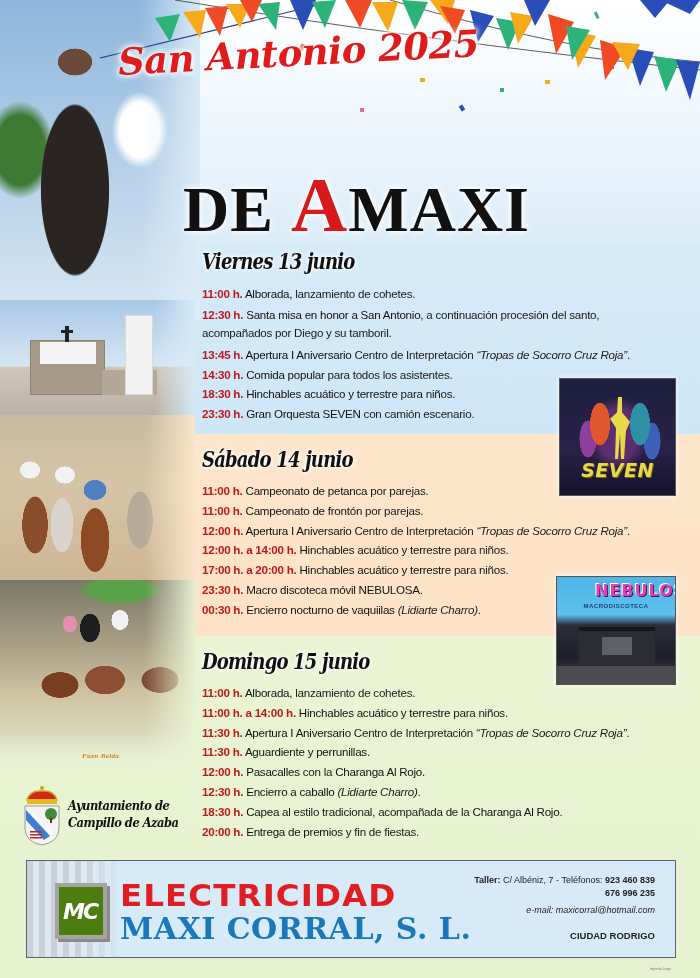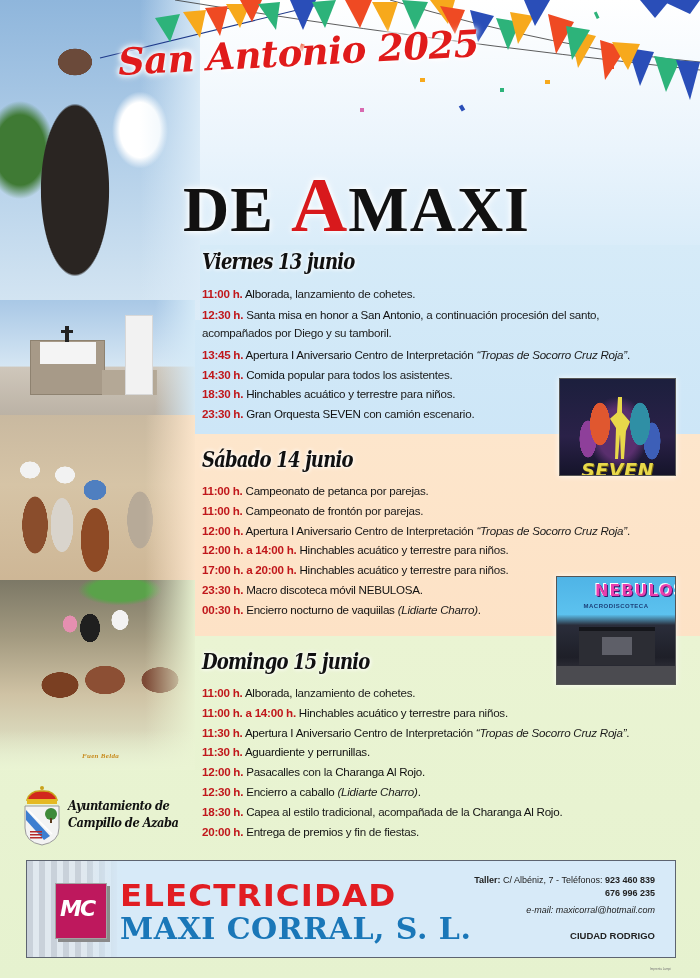--- a/index.html
+++ b/index.html
@@ -95,21 +95,21 @@
   
   .events { position: absolute; left: 202px; width: 470px; list-style: none; }
   .event { font-size: 11.6px; line-height: 19.8px; color: #1a1a1a; letter-spacing: -0.25px; }
   .event .time { color: #c0171b; font-weight: bold; }
   .event .bold { font-weight: normal; color: #111; }
   .event .it { font-style: italic; }
   .event.wrap { line-height: 18px; padding-top: 2px; padding-bottom: 3px; }
 
   
   .band-img { position: absolute; border: 1px solid #555; overflow: hidden; box-shadow: 0 0 6px rgba(255,255,255,0.9); }
-  .img-seven { left: 559px; top: 378px; width: 117px; height: 98px;
+  .img-seven { left: 559px; top: 378px; width: 117px; height: 118px;
     background:
       radial-gradient(ellipse 14px 30px at 40px 45px, #e0572f 0 70%, transparent 72%),
       radial-gradient(ellipse 14px 30px at 80px 45px, #2f8fa5 0 70%, transparent 72%),
       radial-gradient(ellipse 12px 26px at 28px 60px, #8e3f9a 0 70%, transparent 72%),
       radial-gradient(ellipse 12px 26px at 92px 62px, #3d5fb8 0 70%, transparent 72%),
       radial-gradient(ellipse 40px 50px at 58px 55px, #5a2f6e 0 50%, transparent 75%),
       linear-gradient(180deg, #1c1f3d 0%, #2a2148 60%, #15142a 100%); }
   .seven-figure { position: absolute; left: 50px; top: 18px; width: 20px; height: 62px; background: #e8d84a;
     clip-path: polygon(40% 0, 60% 0, 60% 25%, 100% 40%, 80% 55%, 70% 100%, 55% 100%, 50% 60%, 40% 100%, 25% 100%, 30% 50%, 0 35%, 35% 25%); }
   .seven-label { position: absolute; left: 0; right: 0; top: 80px; text-align: center; font-weight: bold; font-style: italic;
@@ -129,22 +129,22 @@
   .ayto-text { position: absolute; left: 68px; top: 797px; font-family: "DejaVu Serif", serif; font-style: italic; font-weight: bold;
     font-size: 13.5px; line-height: 17px; color: #111; letter-spacing: -0.6px; transform: scaleX(0.85); transform-origin: left top; }
 
   
   .sponsor { position: absolute; left: 26px; top: 860px; width: 650px; height: 98px;
     background: #d7eaf8; border: 1px solid #5d6470; }
   .sponsor-bg { position: absolute; left: 0; top: 0; width: 95px; height: 100%;
     background: repeating-linear-gradient(90deg, #c6ccd3 0 6px, #e3e8ed 6px 12px); opacity: 0.8; }
   .sponsor-bg::after { content: ""; position: absolute; right: 0; top: 0; width: 40px; height: 100%;
     background: linear-gradient(90deg, rgba(215,234,248,0), rgba(215,234,248,1)); }
-  .mc-logo { position: absolute; left: 28px; top: 22px; width: 52px; height: 56px; background: #be185d;
-    box-shadow: 3px 3px 0 #8a8a8a; border: 1px solid #a3a3a3; }
+  .mc-logo { position: absolute; left: 28px; top: 22px; width: 52px; height: 56px; background: #4d7c0f;
+    box-shadow: 3px 3px 0 #8a8a8a; border: 4px solid #a3a3a3; }
   .mc-logo span { position: absolute; left: 4px; top: 12px; font-family: "DejaVu Sans", sans-serif; font-weight: bold; font-size: 22px;
     color: #fff; letter-spacing: -2px; font-style: italic; }
   .sp-line1 { position: absolute; left: 93px; top: 16px; font-family: "DejaVu Sans", sans-serif; font-weight: bold; font-size: 31px;
     color: #e11d22; letter-spacing: 1px; transform: scaleX(1.05); transform-origin: left top; }
   .sp-line2 { position: absolute; left: 93px; top: 50px; font-family: "DejaVu Serif", serif; font-weight: bold; font-size: 30px;
     color: #1a77b8; letter-spacing: 0.5px; }
   .sp-info { position: absolute; right: 20px; top: 13px; text-align: right; font-size: 9px; color: #222; line-height: 13px; }
   .sp-info .lbl { font-weight: bold; }
   .sp-info .num { font-weight: bold; }
   .sp-email { font-style: italic; margin-top: 4px; }

